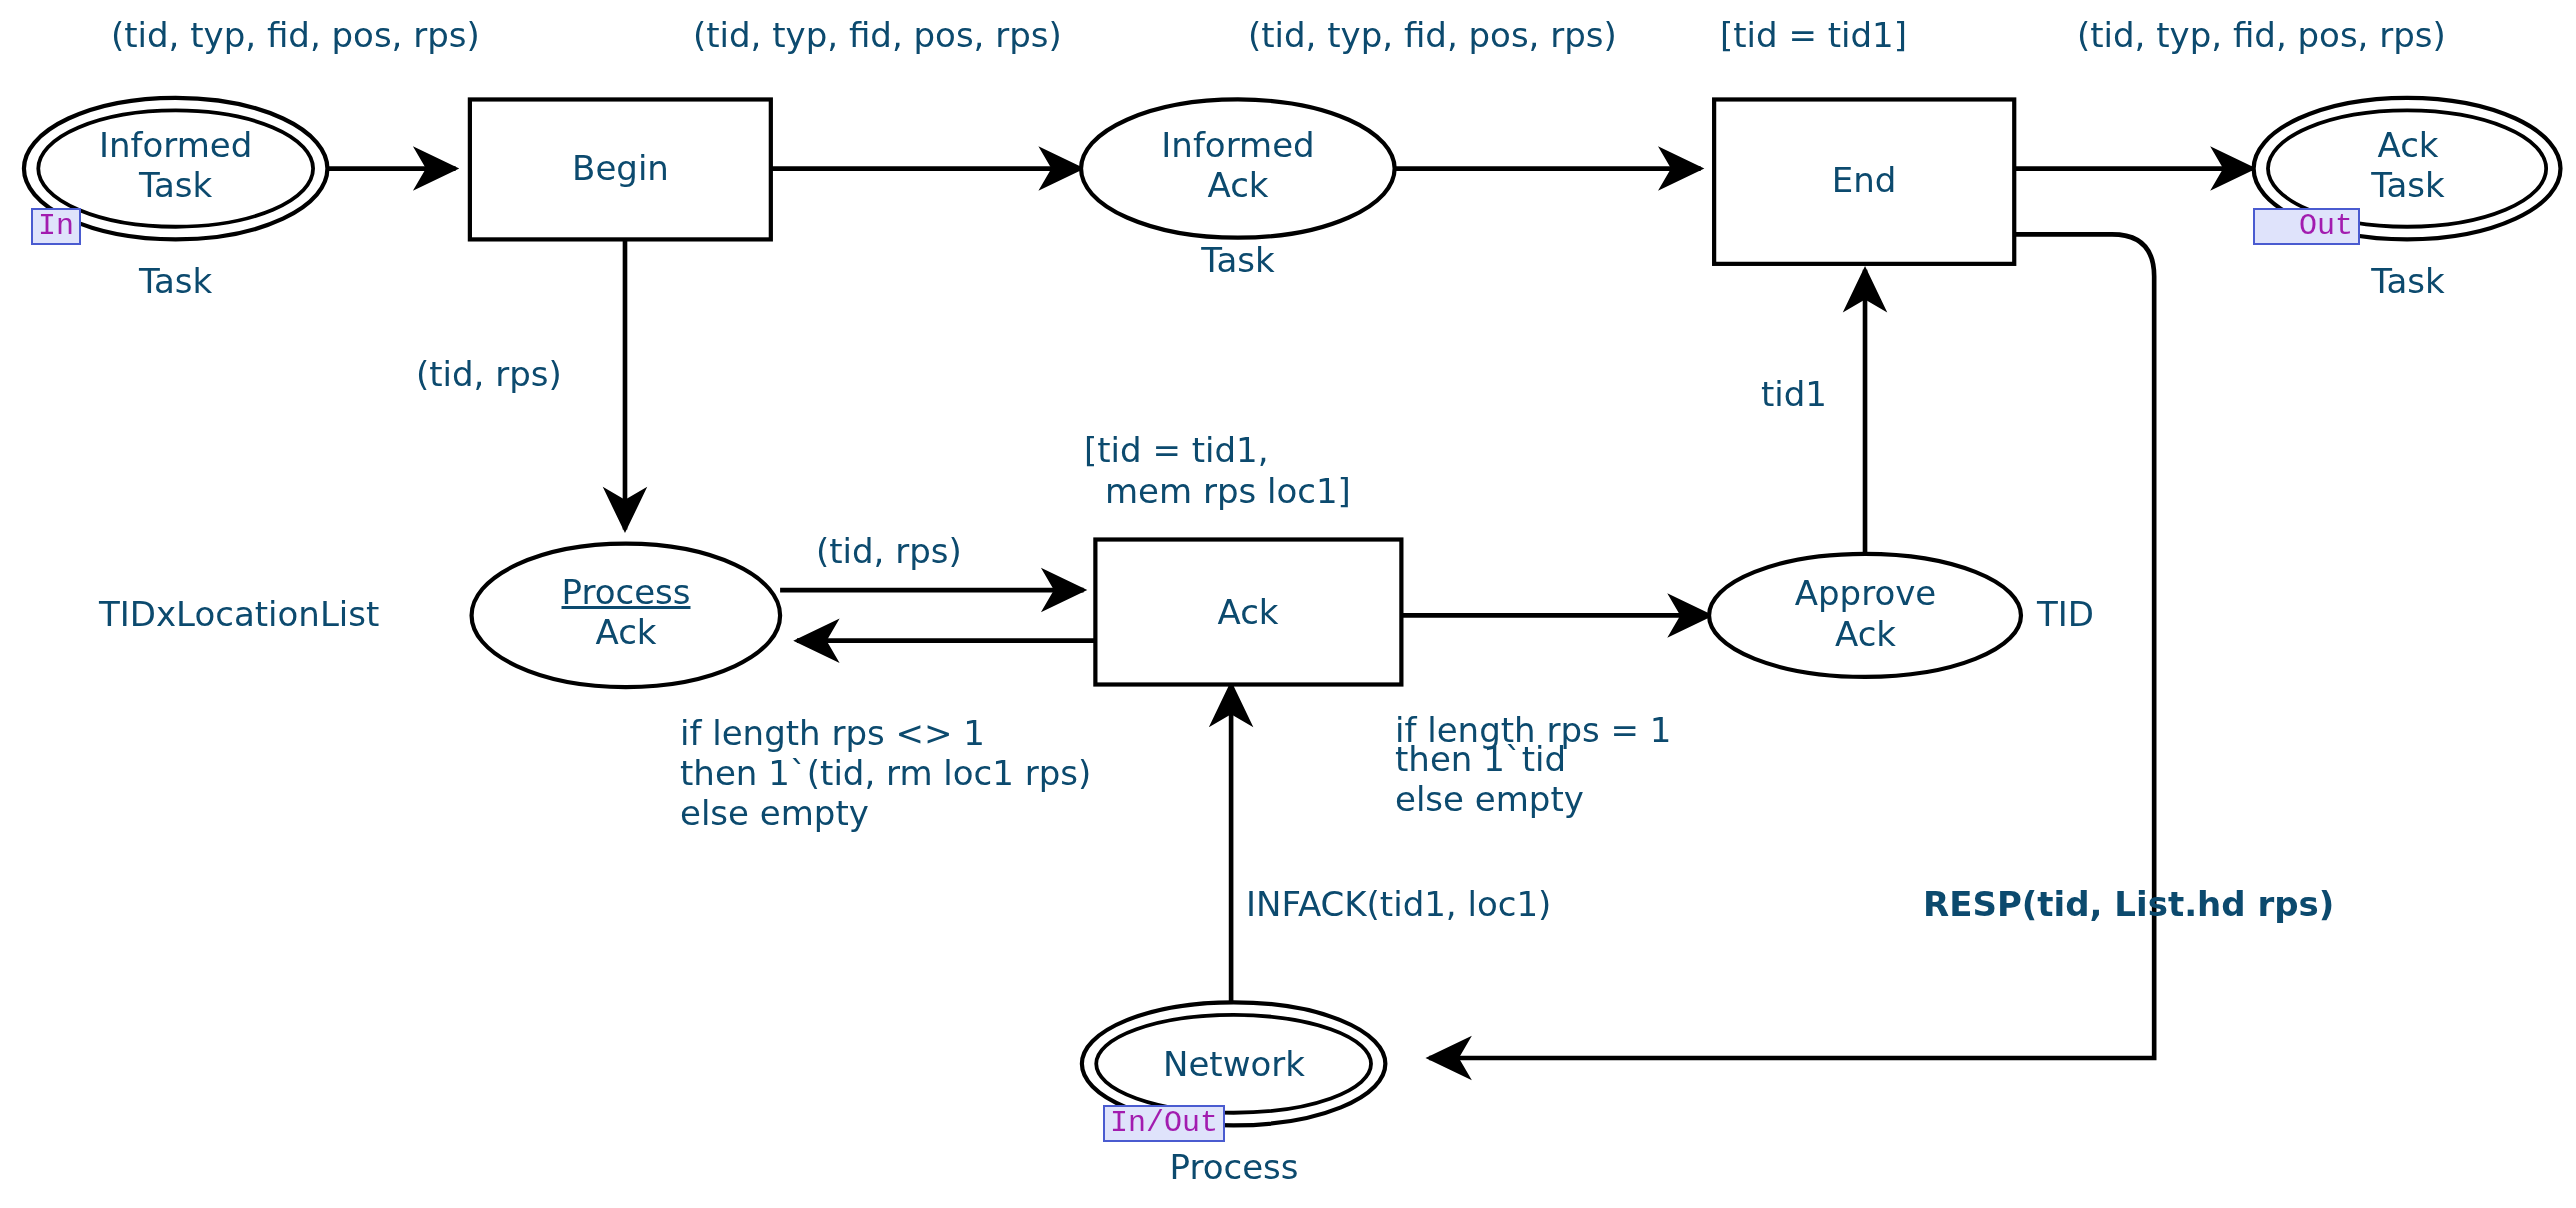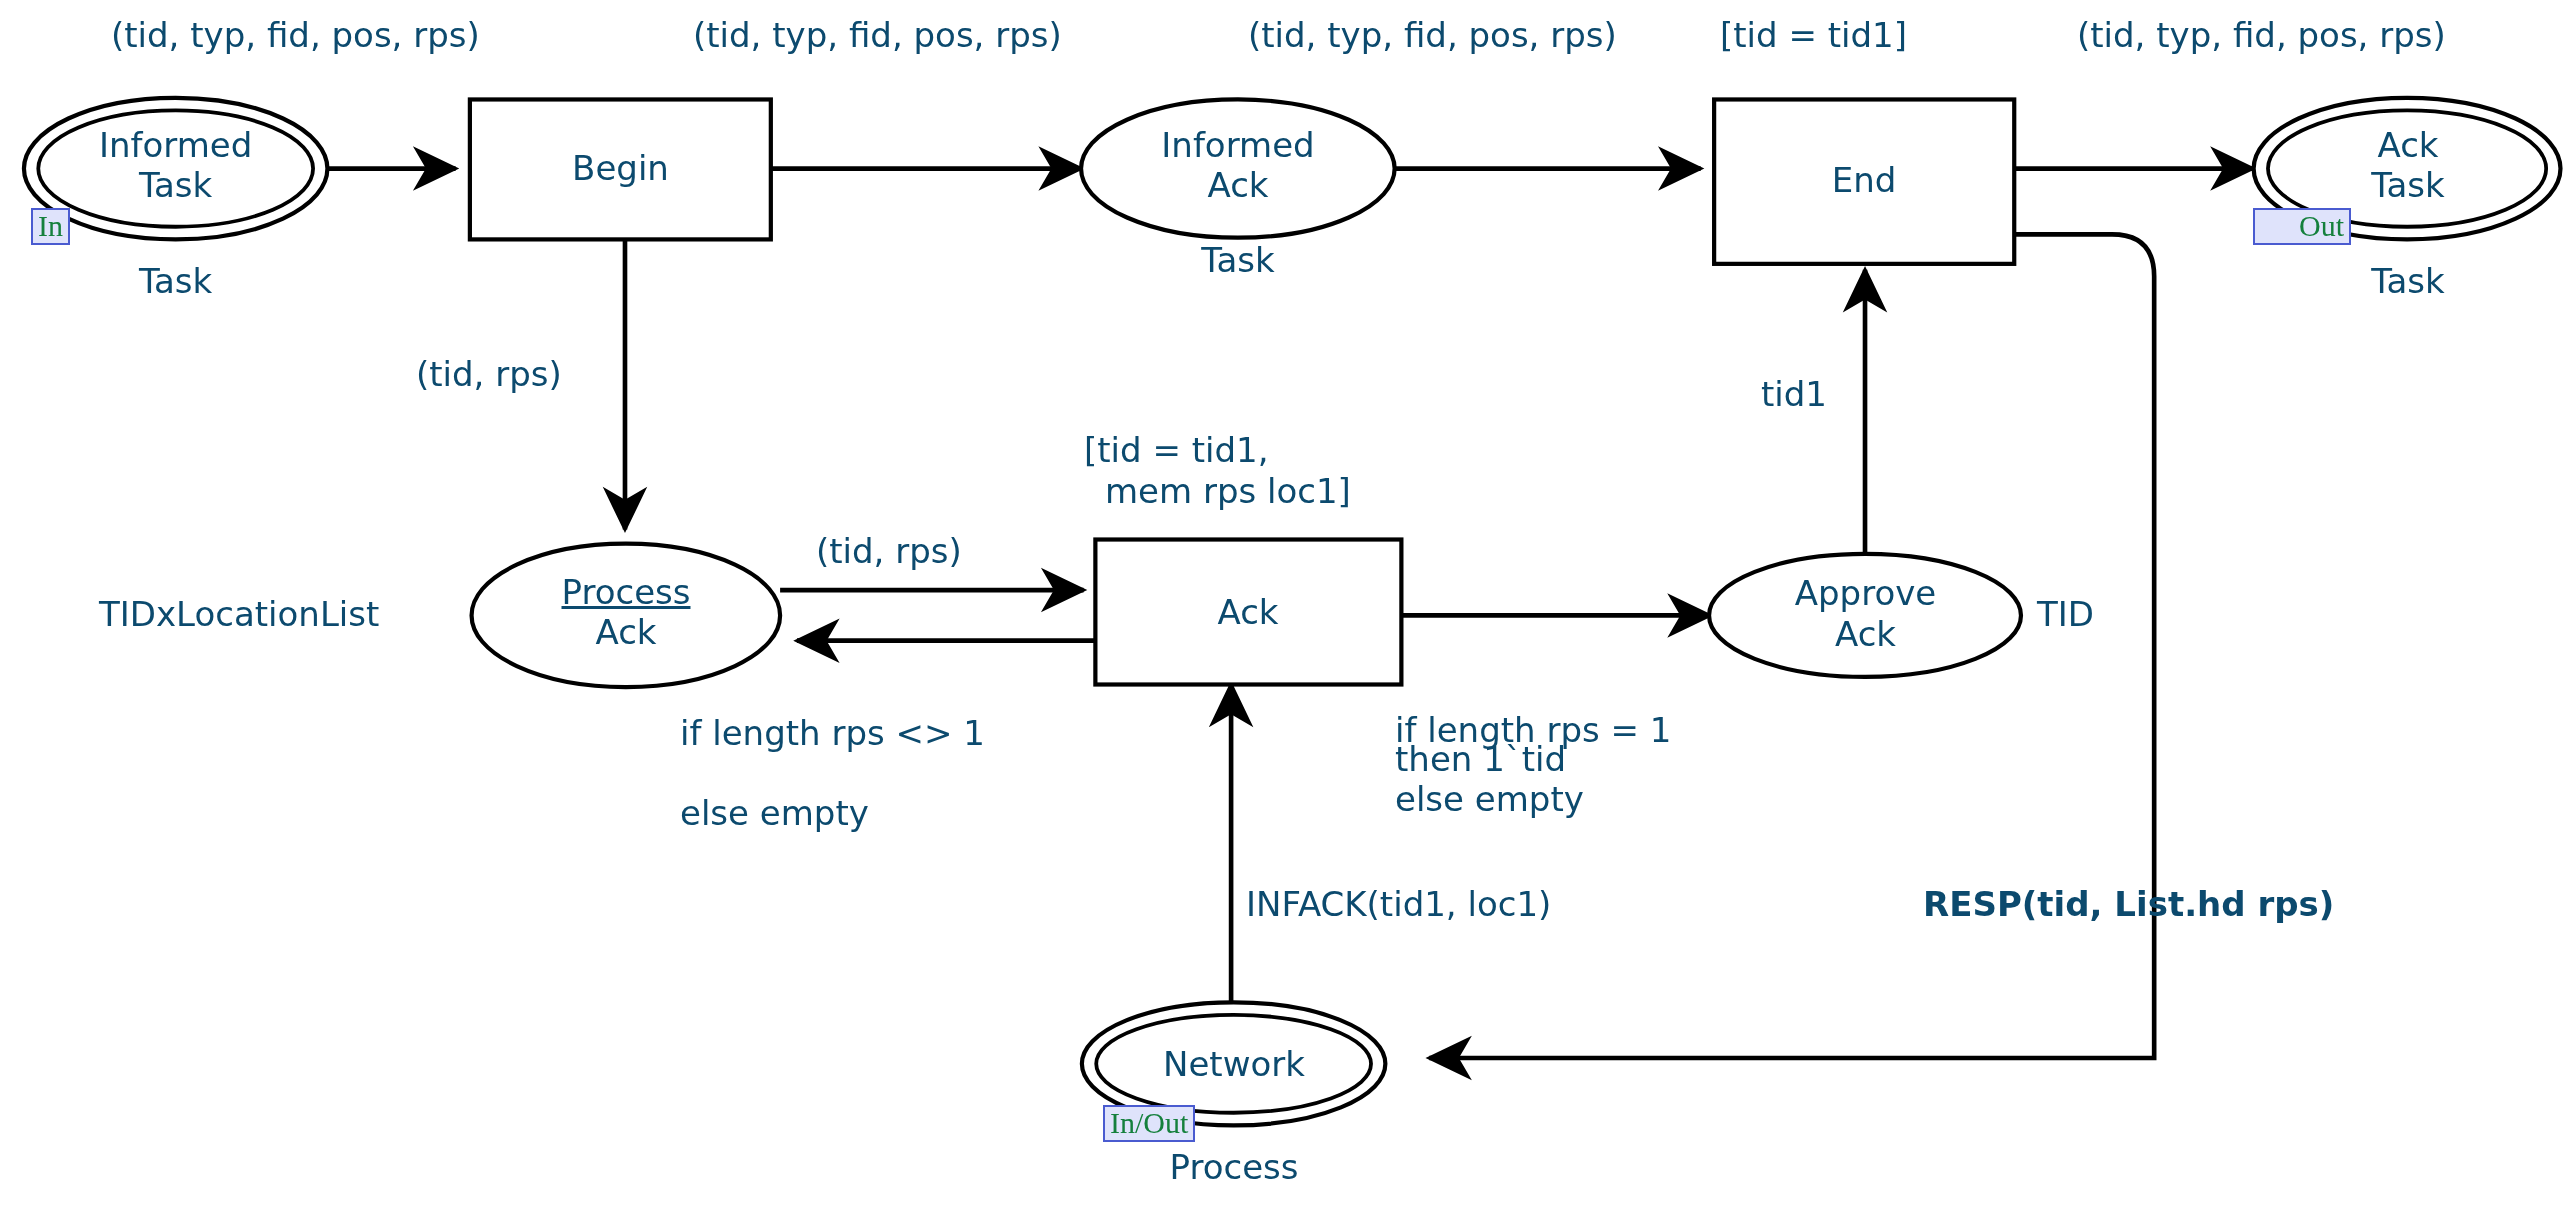--- a/index.html
+++ b/index.html
@@ -28,23 +28,23 @@
     white-space: pre;
     line-height: 1.18;
   }
   .node-label { font-size: 34px; text-align: center; }
   .type-label { font-size: 34px; }
   .insc { font-size: 34px; }
   .guard { font-size: 34px; }
 
   .port-tag {
     position: absolute;
-    font-family: Liberation Serif, serif;
+    font-family: Liberation Mono, monospace;
     font-size: 30px;
-    color: #15803d;
+    color: #a21caf;
     background: #dfe3fb;
     border: 2.5px solid #4a5bd0;
     padding: 0.8px 5px 2.5px 5px;
     line-height: 1.0;
     white-space: pre;
   }
 </style>
 </head>
 <body>
 
@@ -182,20 +182,21 @@
   <div class="txt insc" style="left:111px; top:15px;">(tid, typ, fid, pos, rps)</div>
   <div class="txt insc" style="left:693px; top:15px;">(tid, typ, fid, pos, rps)</div>
   <div class="txt insc" style="left:1248px; top:15px;">(tid, typ, fid, pos, rps)</div>
   <div class="txt insc" style="left:2077px; top:15px;">(tid, typ, fid, pos, rps)</div>
 
   <div class="txt insc" style="left:416px; top:354px;">(tid, rps)</div>
 
   <div class="txt insc" style="left:816px; top:531px;">(tid, rps)</div>
 
   <div class="txt insc" style="left:680px; top:713px;">if length rps &lt;&gt; 1</div>
+  <div class="txt insc" style="left:680px; top:753px;">then 1`(tid, rm loc1 rps)</div>
   <div class="txt insc" style="left:680px; top:793px;">else empty</div>
 
   <div class="txt insc" style="left:1395px; top:698px;margin-top:12px;">if length rps = 1</div>
   <div class="txt insc" style="left:1395px; top:739px;">then 1`tid</div>
   <div class="txt insc" style="left:1395px; top:779px;">else empty</div>
 
   <div class="txt insc" style="left:1761px; top:374px;">tid1</div>
 
   <div class="txt insc" style="left:1246px; top:884px;">INFACK(tid1, loc1)</div>
 

